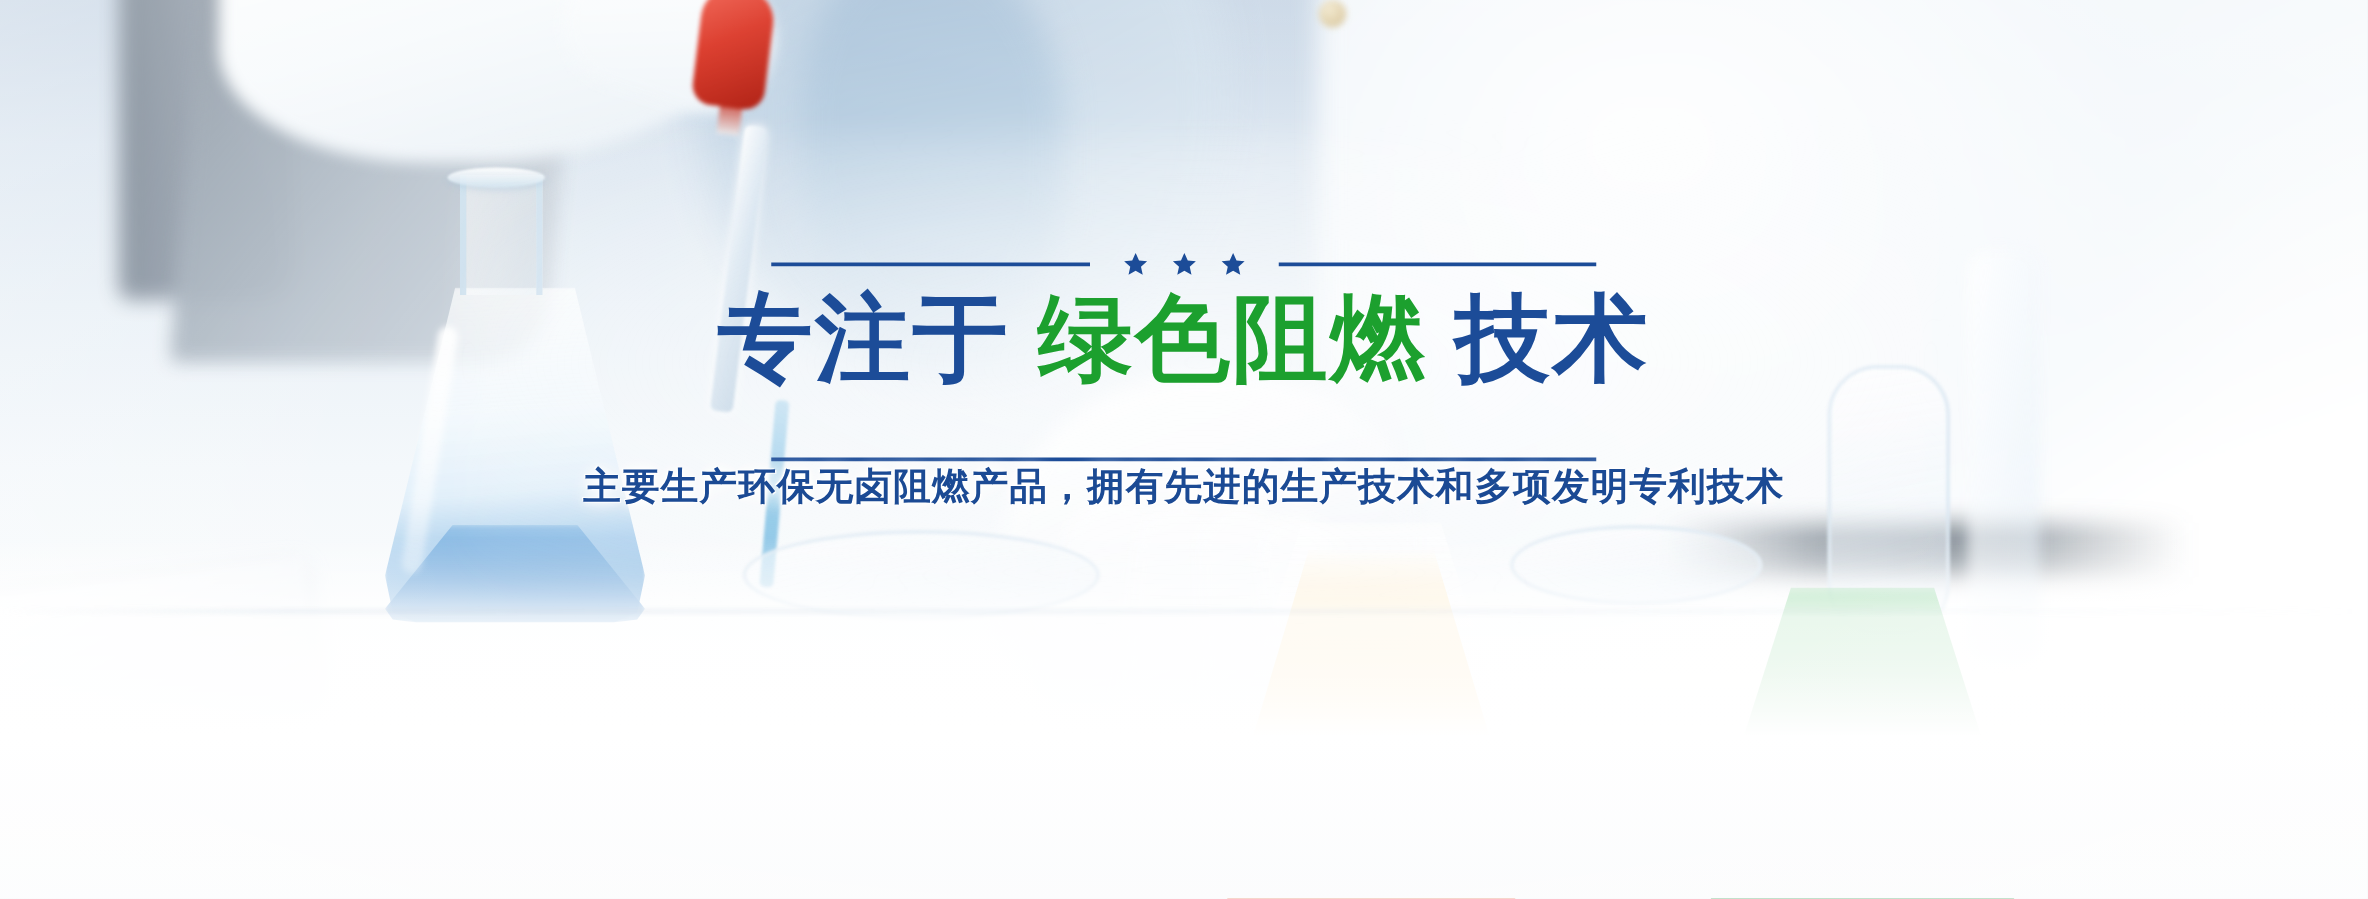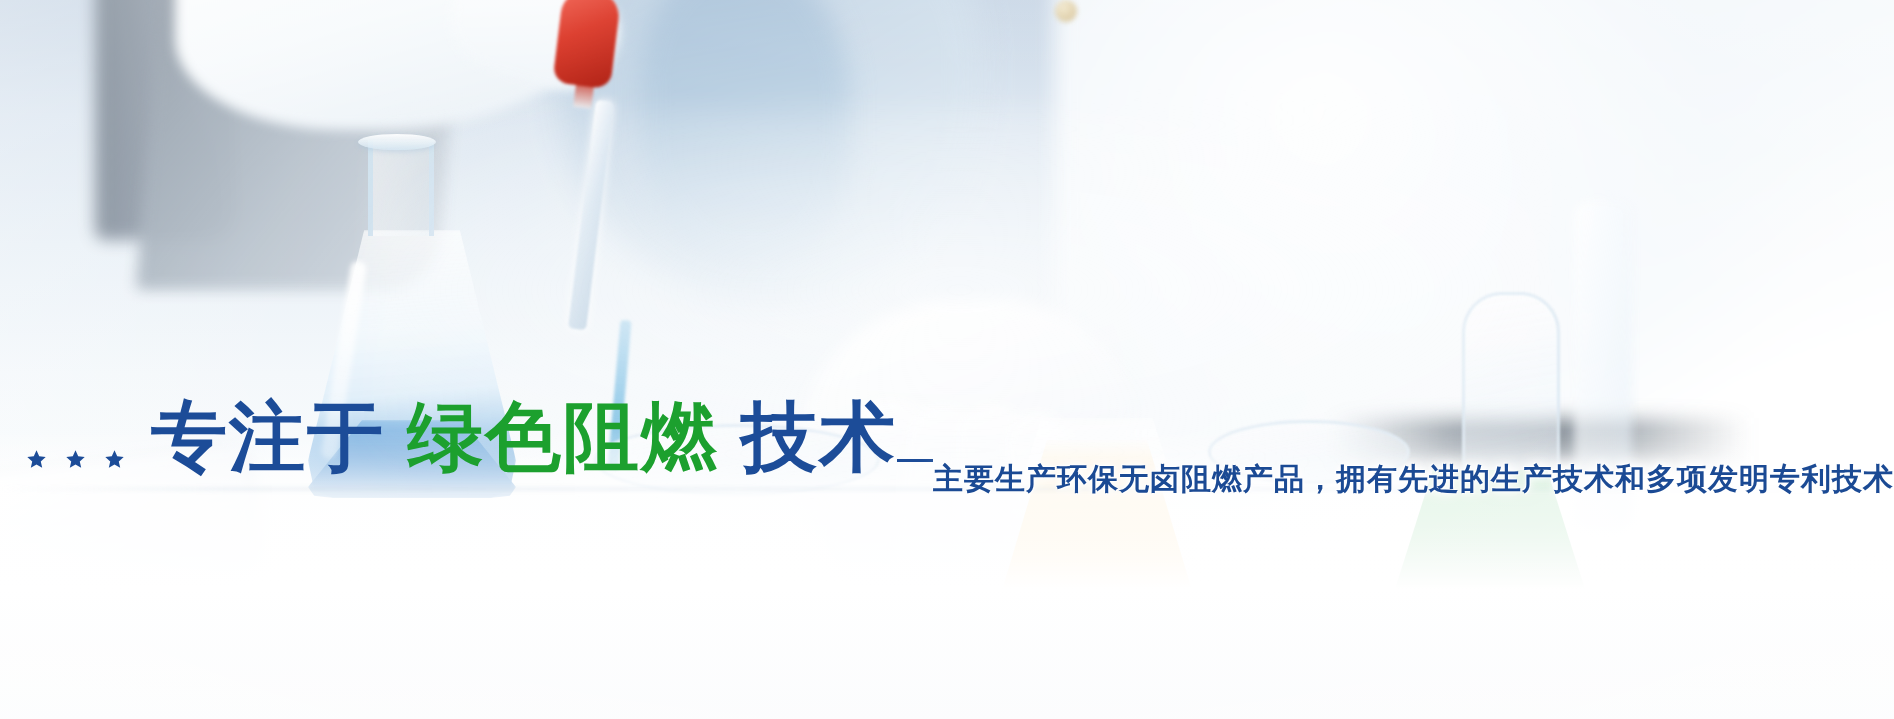--- a/index.html
+++ b/index.html
@@ -216,21 +216,21 @@
   }
   .haze{
     position:absolute;left:370px;top:110px;width:1180px;height:360px;
     background:radial-gradient(ellipse at 50% 50%,rgba(255,255,255,.55) 0%,rgba(255,255,255,.28) 52%,rgba(255,255,255,0) 100%);
     filter:blur(14px);
   }
 
   
   .content{
     position:absolute;left:0;right:0;top:0;bottom:0;
-    display:flex;flex-direction:row;align-items:center;
+    display:flex;flex-direction:column;align-items:center;
     padding-top:200px;
   }
 
   .rule-row{
     display:flex;align-items:center;justify-content:center;
     width:660px;height:22px;gap:0;
   }
   .rule{height:3px;background:#1C4C98;flex:1;}
   .rule.left{margin-right:26px;}
   .rule.right{margin-left:26px;}
@@ -260,21 +260,20 @@
     margin-top:18px;
     color:#1C4C98;
     font-size:30px;
     font-weight:700;
     letter-spacing:.6px;
     white-space:nowrap;
     font-family:"Liberation Sans","DejaVu Sans",sans-serif;
   }
 
   .sub{
-    margin-top:40px;
     color:#1B4A94;
     font-size:30px;
     font-weight:700;
     letter-spacing:1px;
     white-space:nowrap;
     font-family:Liberation Mono, monospace;
     text-shadow:
       0 0 6px #ffffff, 0 0 12px #ffffff, 0 0 18px rgba(255,255,255,.9),
       1px 1px 0 rgba(255,255,255,.9), -1px -1px 0 rgba(255,255,255,.9);
     text-align: right;

